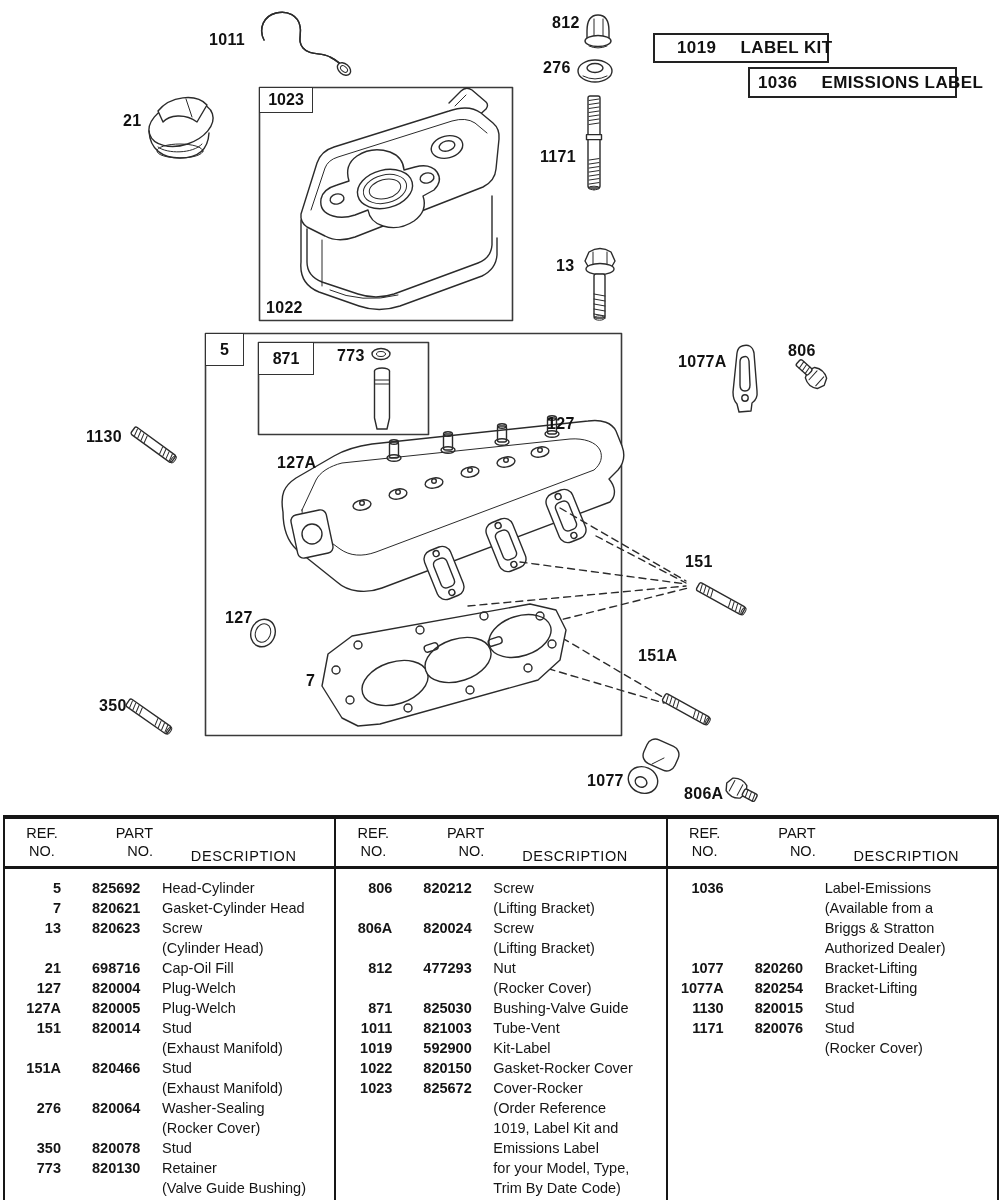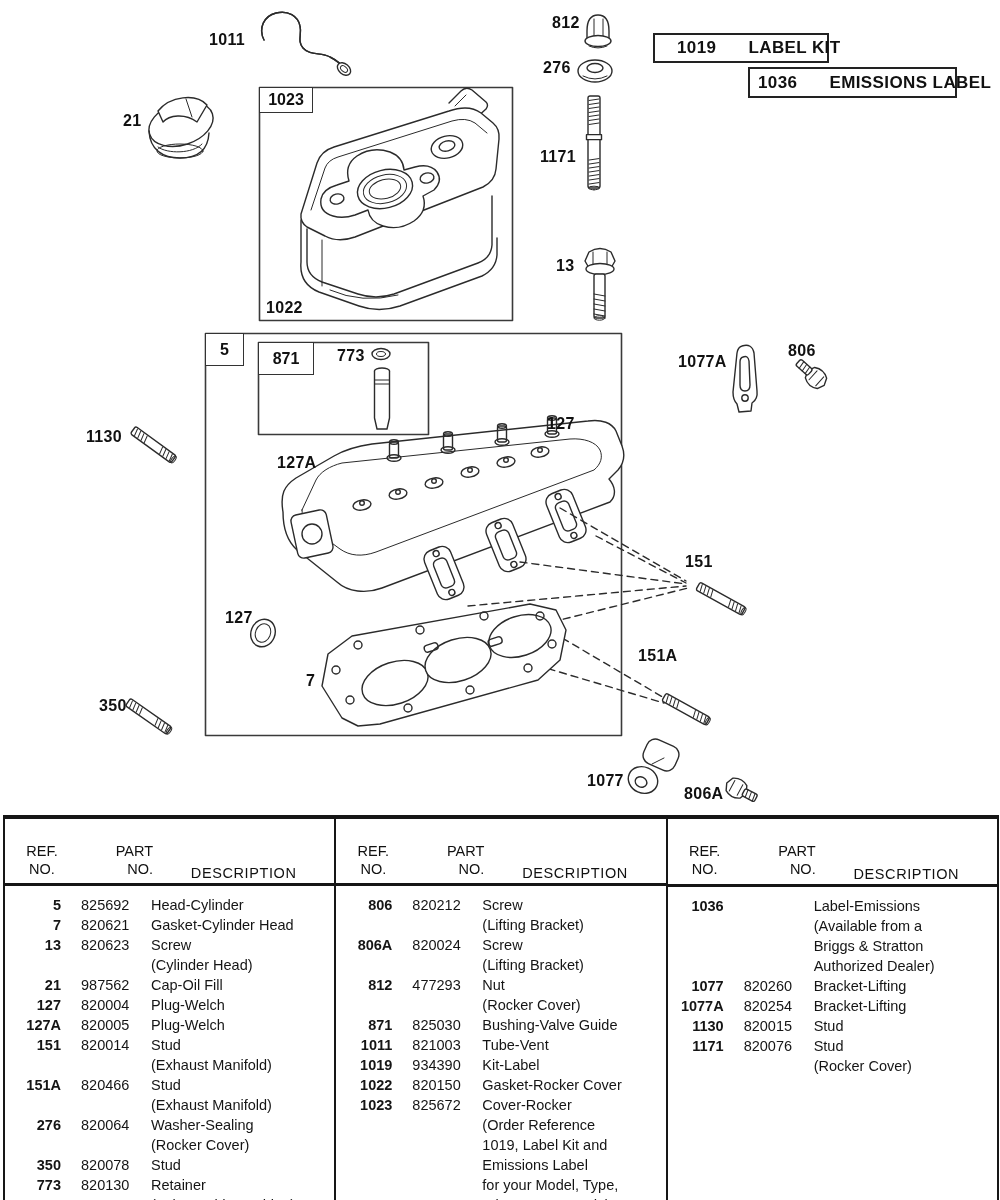--- a/index.html
+++ b/index.html
@@ -26,42 +26,42 @@
     display:flex;align-items:center;justify-content:center;
     font-weight:bold;font-size:16px;color:#111;
   }
   .callout{
     position:absolute;border:2.5px solid #222;background:#fff;
     display:flex;align-items:center;
     font-weight:bold;font-size:17px;letter-spacing:.4px;color:#111;
     white-space:nowrap;
   }
   .callout .ref{margin-left:22px;}
-  .callout .ttl{margin-left:32px;}
+  .callout .ttl{margin-left:24px;}
 
   
   .parts-table{
     position:absolute;left:3px;top:815px;width:992px;height:385px;
     border-top:4px solid #161616;border-left:2px solid #161616;border-right:2px solid #161616;
     display:flex;background:#fff;
   }
   .pcol{flex:1 1 0;display:flex;flex-direction:column;min-width:0;}
   .pcol + .pcol{border-left:2px solid #161616;}
   .phead{
     display:flex;height:41px;padding-top:6px;box-sizing:content-box;
-    border-bottom:3px solid #161616;font-size:14.5px;color:#111;margin-top:18px;
+    border-bottom:3px solid #161616;font-size:14.5px;color:#111;
   }
   .ph-ref{width:62px;text-align:center;line-height:17.5px;padding-left:6px;}
   .ph-part{width:80px;text-align:right;line-height:17.5px;}
   .ph-desc{flex:1;display:flex;align-items:flex-end;justify-content:center;
            padding-bottom:2px;letter-spacing:.6px;}
   .rows{padding-top:9px;overflow:hidden;}
   .prow{display:flex;line-height:20px;font-size:14.5px;white-space:nowrap;}
   .c-ref{width:56px;text-align:right;font-weight:bold;flex:none;}
-  .c-part{width:70px;margin-left:20px;font-weight:normal;flex:none;}
+  .c-part{width:70px;margin-left:31px;font-weight:bold;flex:none;}
   .c-desc{flex:1;min-width:0;}
 </style>
 </head>
 <body>
 
 <div class="page">
 
   <svg class="art" width="1000" height="816" viewBox="0 0 1000 816">
 
     <g>
@@ -395,21 +395,21 @@
             <span class="c-part">820623</span>
             <span class="c-desc">Screw</span>
           </div>
           <div class="prow">
             <span class="c-ref"></span>
             <span class="c-part"></span>
             <span class="c-desc">(Cylinder Head)</span>
           </div>
           <div class="prow">
             <span class="c-ref">21</span>
-            <span class="c-part">987562</span>
+            <span class="c-part">698716</span>
             <span class="c-desc">Cap-Oil Fill</span>
           </div>
           <div class="prow">
             <span class="c-ref">127</span>
             <span class="c-part">820004</span>
             <span class="c-desc">Plug-Welch</span>
           </div>
           <div class="prow">
             <span class="c-ref">127A</span>
             <span class="c-part">820005</span>
@@ -512,21 +512,21 @@
             <span class="c-part">825030</span>
             <span class="c-desc">Bushing-Valve Guide</span>
           </div>
           <div class="prow">
             <span class="c-ref">1011</span>
             <span class="c-part">821003</span>
             <span class="c-desc">Tube-Vent</span>
           </div>
           <div class="prow">
             <span class="c-ref">1019</span>
-            <span class="c-part">934390</span>
+            <span class="c-part">592900</span>
             <span class="c-desc">Kit-Label</span>
           </div>
           <div class="prow">
             <span class="c-ref">1022</span>
             <span class="c-part">820150</span>
             <span class="c-desc">Gasket-Rocker Cover</span>
           </div>
           <div class="prow">
             <span class="c-ref">1023</span>
             <span class="c-part">825672</span>

